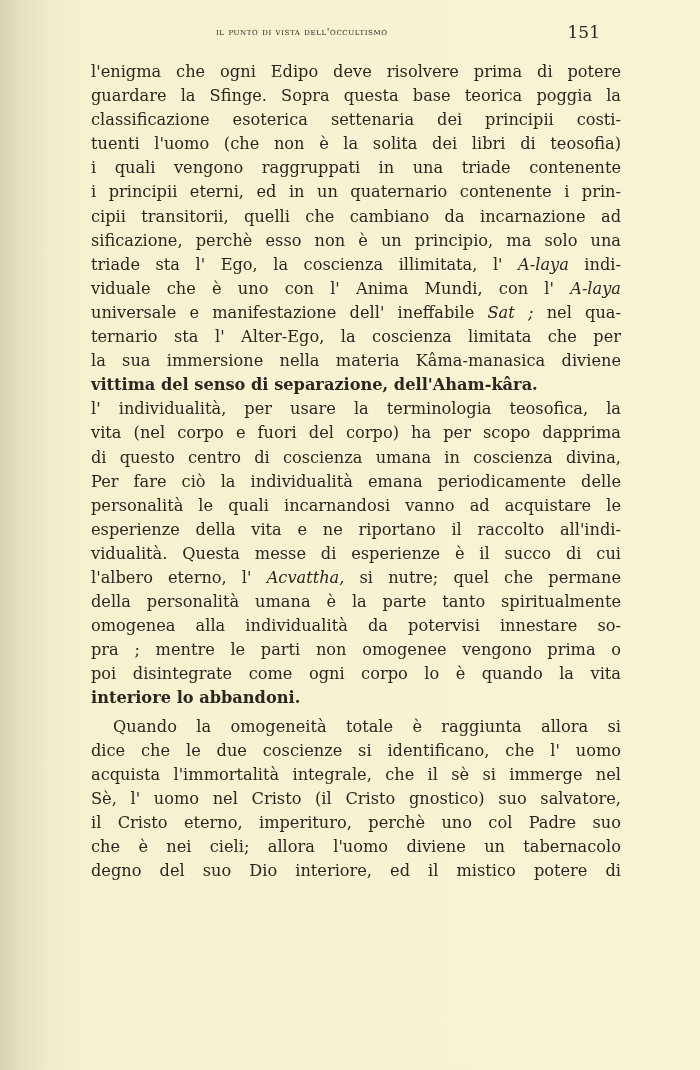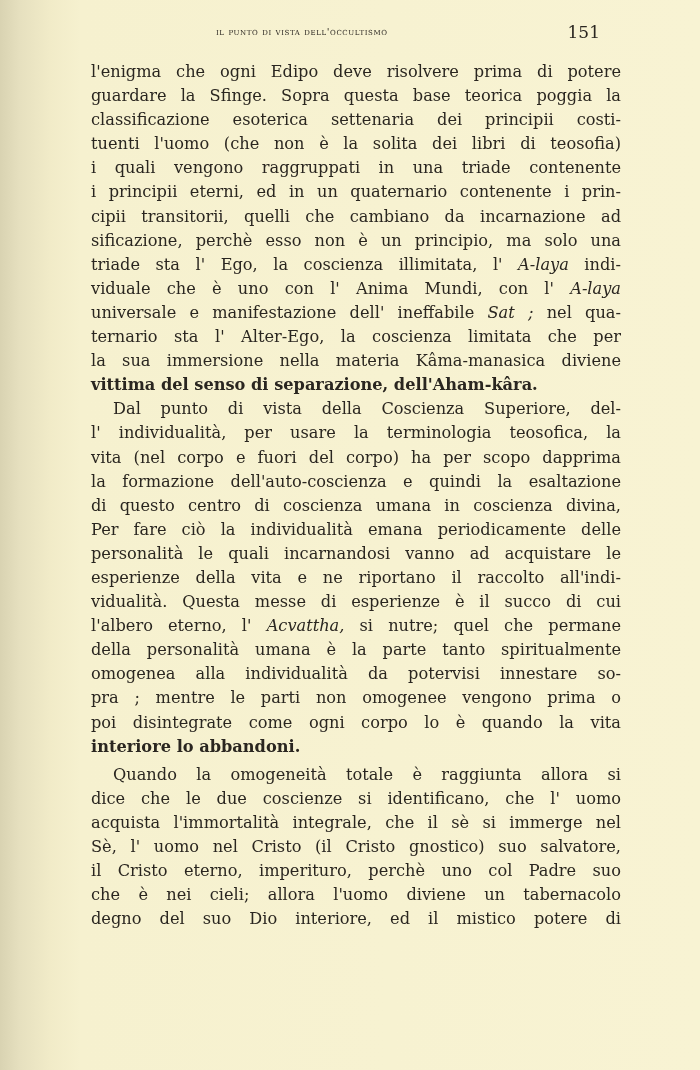--- a/index.html
+++ b/index.html
@@ -64,24 +64,22 @@
       <span class="line">sificazione, perchè esso non è un principio, ma solo una</span>
       <span class="line"><span>triade sta l' Ego, la coscienza illimitata, l' </span><i>A-laya</i><span> indi-</span></span>
       <span class="line"><span>viduale che è uno con l' Anima Mundi, con l' </span><i>A-laya</i></span>
       <span class="line"><span>universale e manifestazione dell' ineffabile </span><i>Sat ;</i><span> nel qua-</span></span>
       <span class="line">ternario sta l' Alter-Ego, la coscienza limitata che per</span>
       <span class="line">la sua immersione nella materia Kâma-manasica diviene</span>
       <span class="line last">vittima del senso di separazione, dell'Aham-kâra.</span>
     </div>
 
     <div>
-      <span class="line indent">Dal punto di vista della Coscienza Superiore, del-</span>
       <span class="line">l' individualità, per usare la terminologia teosofica, la</span>
       <span class="line">vita (nel corpo e fuori del corpo) ha per scopo dapprima</span>
-      <span class="line">la formazione dell'auto-coscienza e quindi la esaltazione</span>
       <span class="line">di questo centro di coscienza umana in coscienza divina,</span>
       <span class="line">Per fare ciò la individualità emana periodicamente delle</span>
       <span class="line">personalità le quali incarnandosi vanno ad acquistare le</span>
       <span class="line">esperienze della vita e ne riportano il raccolto all'indi-</span>
       <span class="line">vidualità. Questa messe di esperienze è il succo di cui</span>
       <span class="line"><span>l'albero eterno, l' </span><i>Acvattha,</i><span> si nutre; quel che permane</span></span>
       <span class="line">della personalità umana è la parte tanto spiritualmente</span>
       <span class="line">omogenea alla individualità da potervisi innestare so-</span>
       <span class="line">pra ; mentre le parti non omogenee vengono prima o</span>
       <span class="line">poi disintegrate come ogni corpo lo è quando la vita</span>

